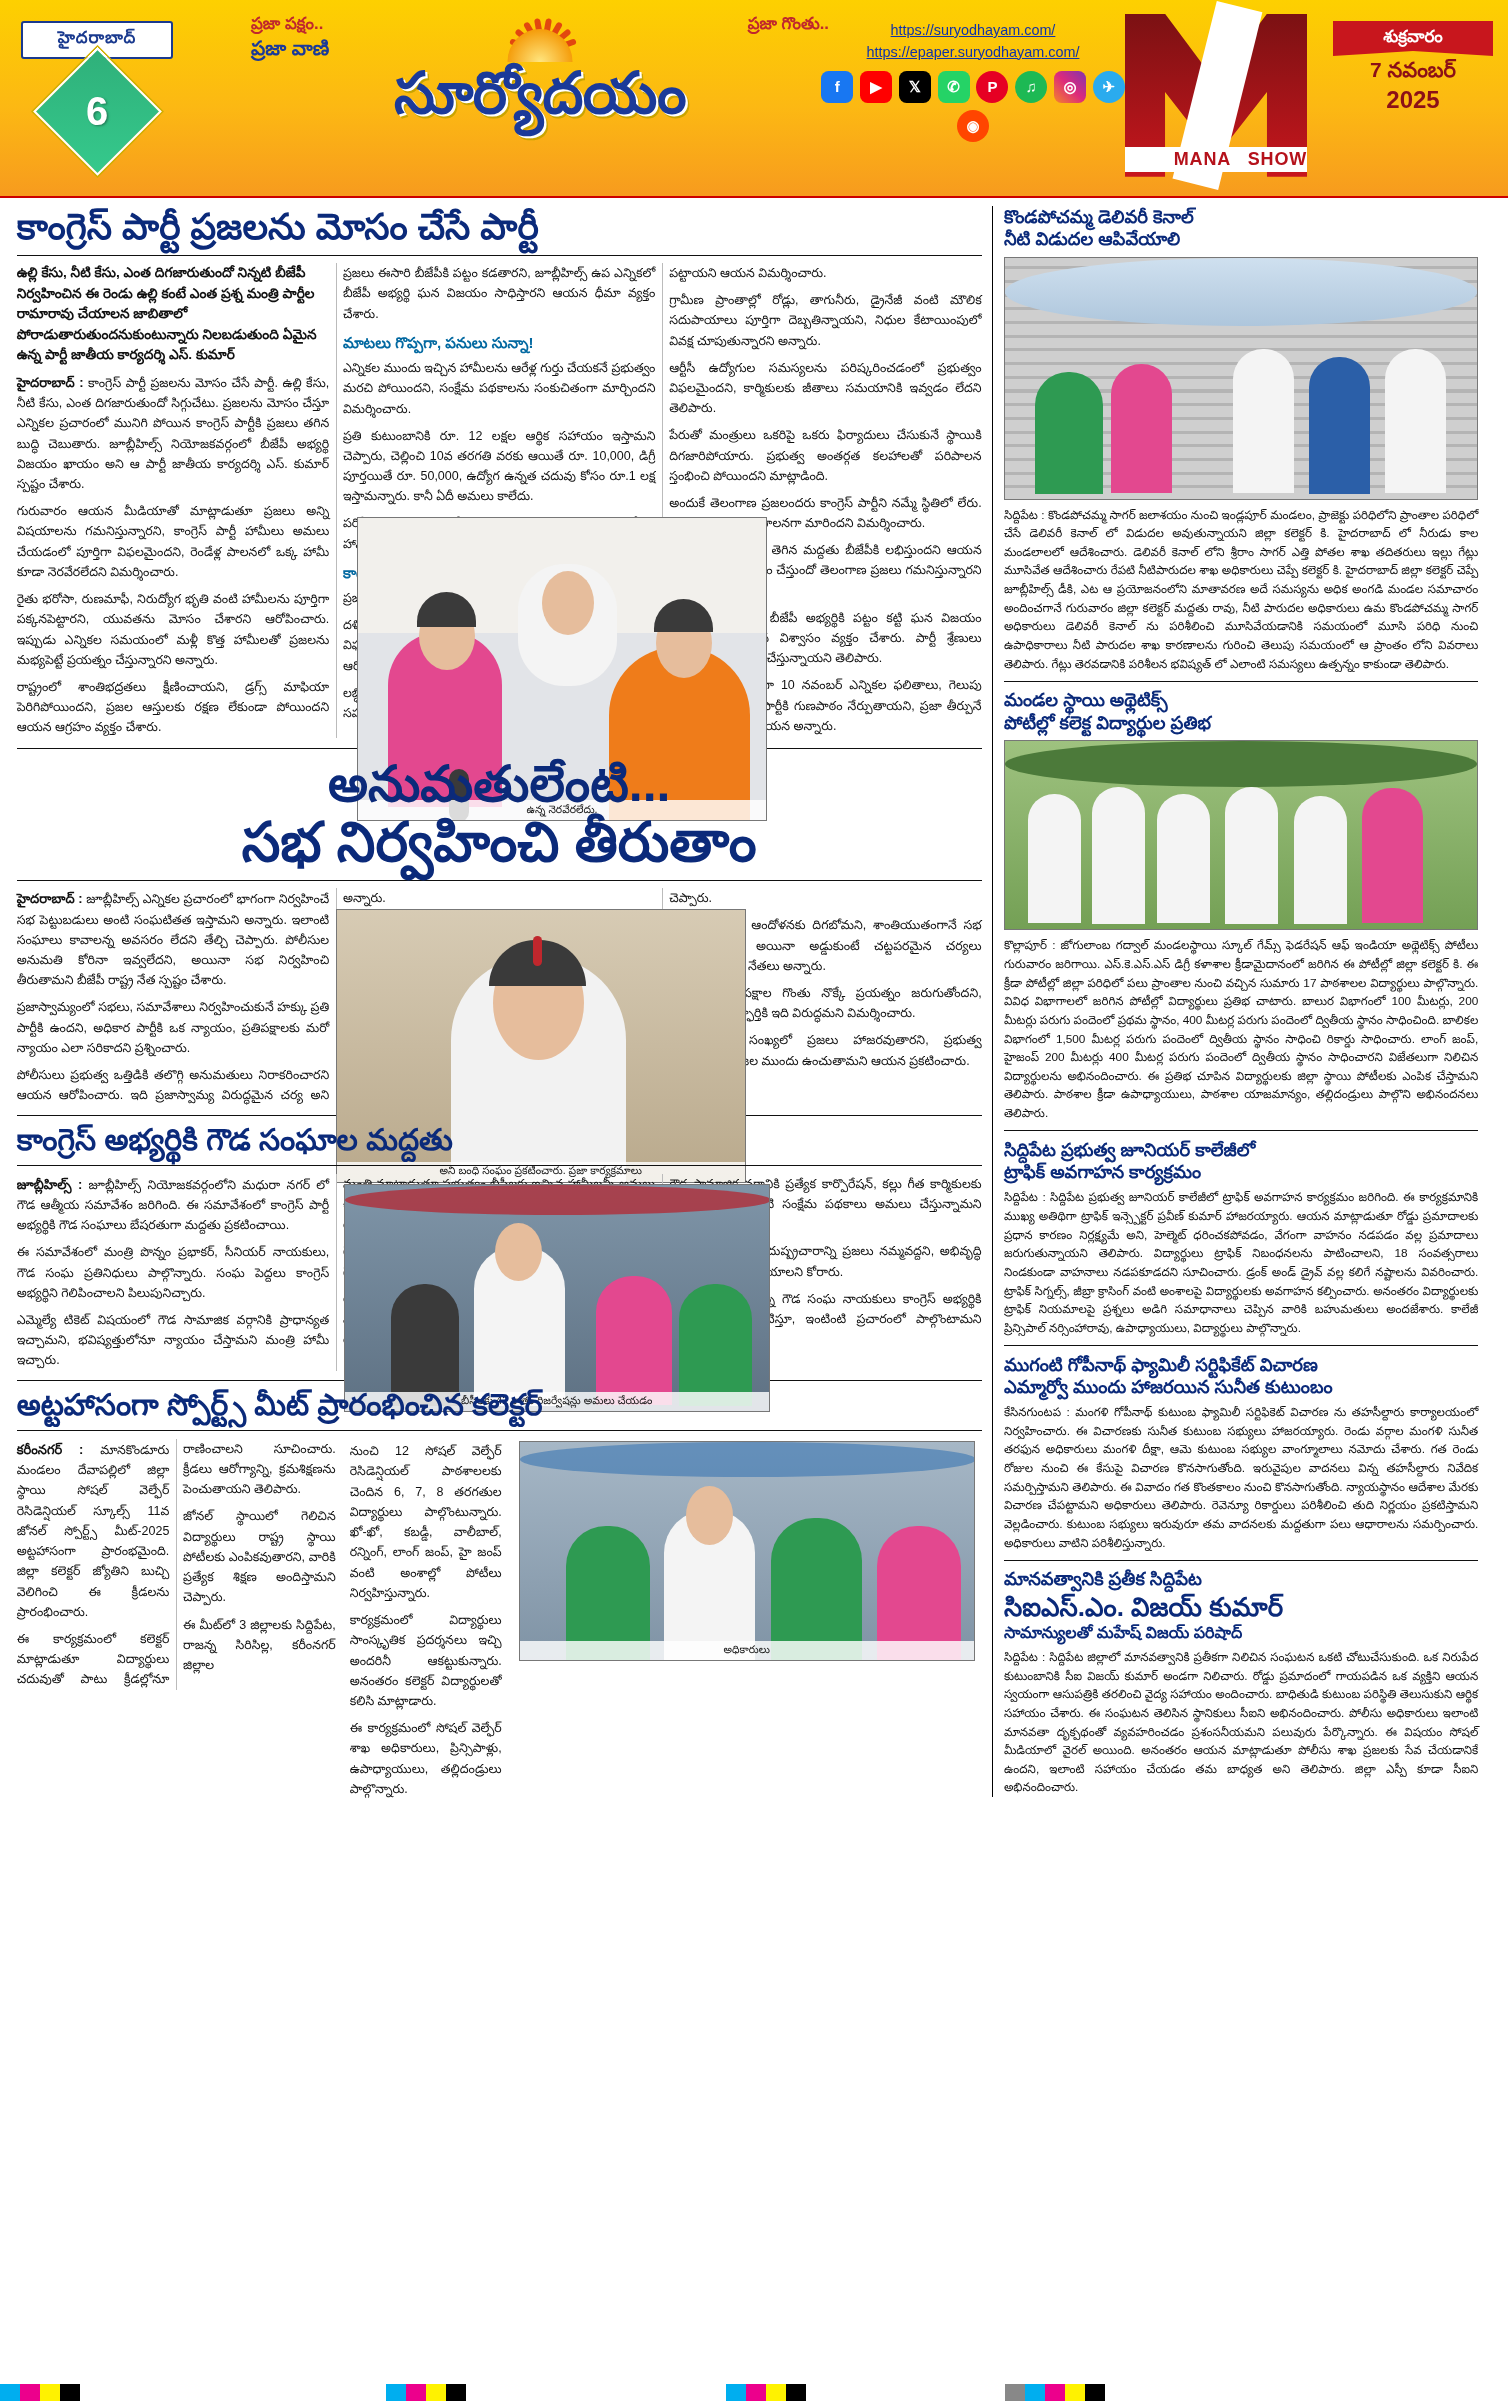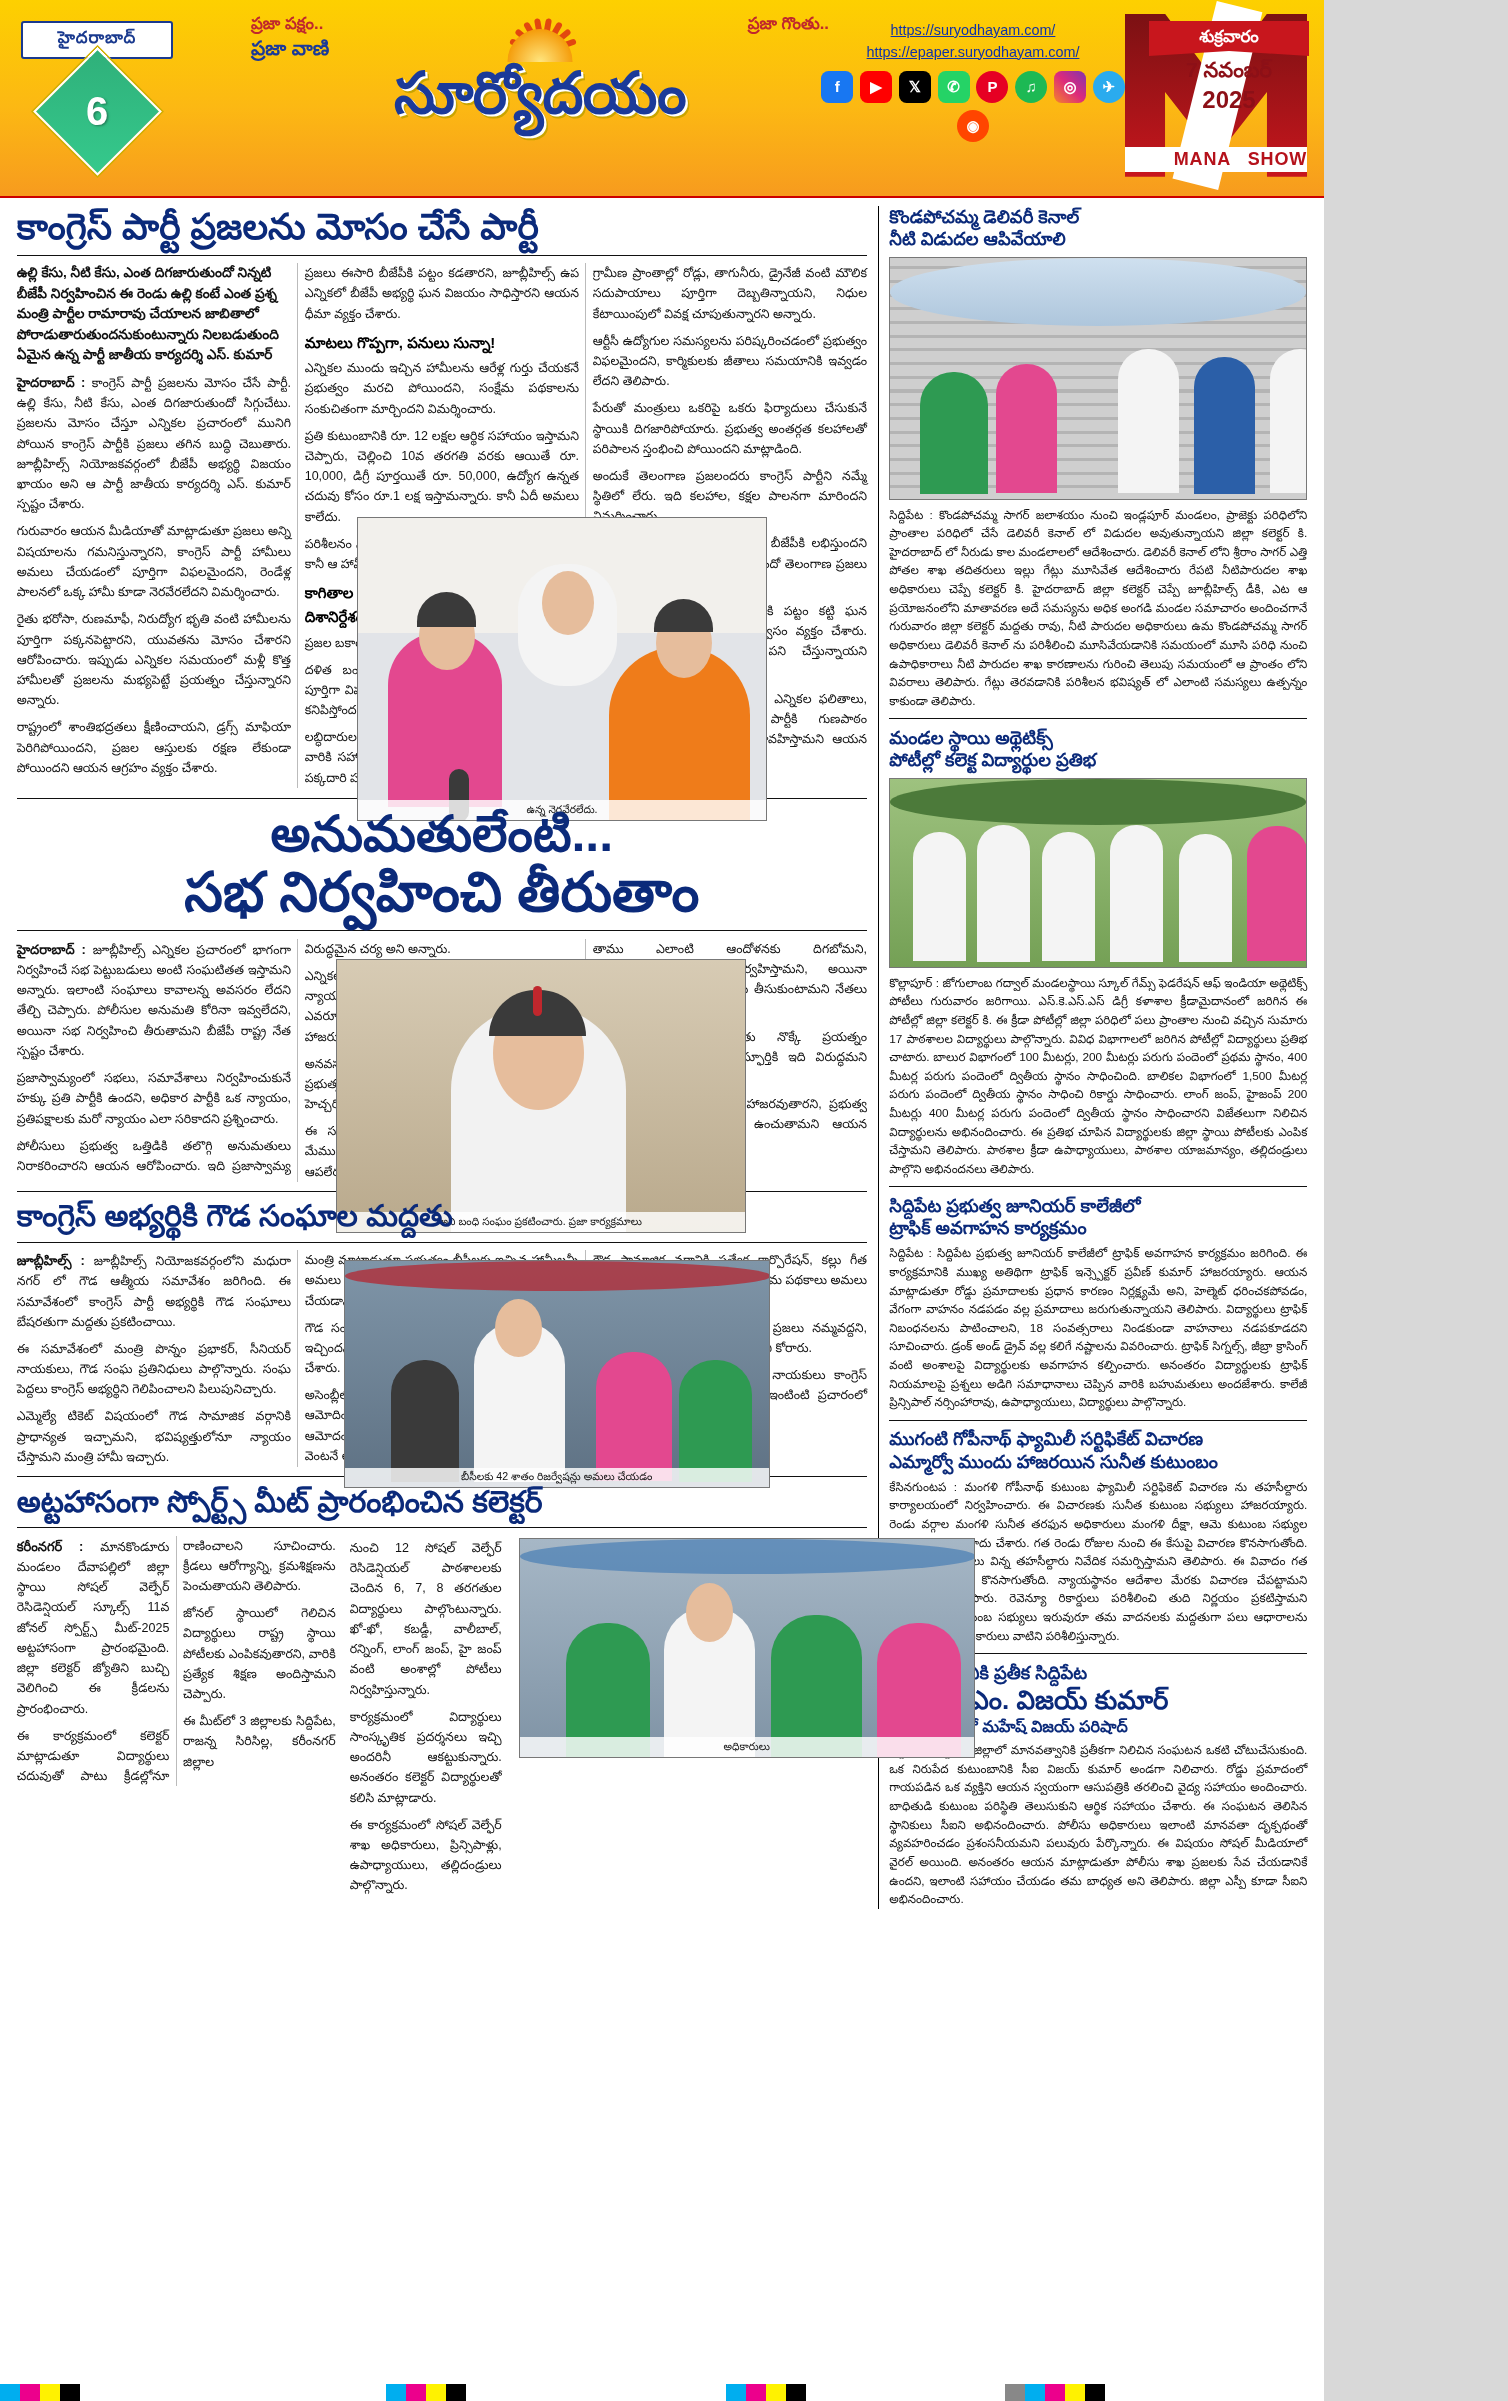--- a/index.html
+++ b/index.html
@@ -4,21 +4,21 @@
 <style>
   * { box-sizing: border-box; }
   html, body { margin:0; padding:0; }
   body {
     width:1508px;
     background:#d8d8d8;
     font-family:"Liberation Sans", sans-serif;
   }
   .page {
     position:relative;
-    width:1324px;
+    width:1508px;
     height:2401px;
     background:#ffffff;
     overflow:hidden;
   }
 
   
   .masthead {
     position:relative;
     height:198px;
     background:linear-gradient(180deg,#fdd000 0%,#fcb813 55%,#f79b1e 100%);
@@ -144,21 +144,21 @@
   .h2{font-size:30px;}
   .h-mega{font-size:50px;color:#0b2a7a;font-weight:bold;text-align:center;line-height:1.1;}
 
   .kicker{font-size:13.7px;color:#111;line-height:1.5;font-weight:bold;}
   .byline{font-size:13px;font-weight:bold;color:#111;}
 
   .cols3{column-count:3;column-gap:13.7px;column-rule:0.8px solid #bbb;}
   .cols2{column-count:2;column-gap:13.7px;column-rule:0.8px solid #bbb;}
   .body-text{font-size:12.5px;line-height:1.62;text-align:justify;color:#111;}
   .body-text p{margin:0 0 6.8px;}
-  .sub-head{font-weight:bold;font-size:15px;color:#000000;margin:4.6px 0 3px;}
+  .sub-head{font-weight:bold;font-size:15px;color:#0369a1;margin:4.6px 0 3px;}
 
   
   .photo{
     position:relative;background:#9fb0c0;overflow:hidden;border:0.8px solid #777;
   }
   .photo .cap{
     position:absolute;left:0;right:0;bottom:0;background:rgba(255,255,255,.82);
     font-size:10.6px;padding:2.3px 3.8px;color:#111;text-align:center;
   }
   .ph-politicians{

